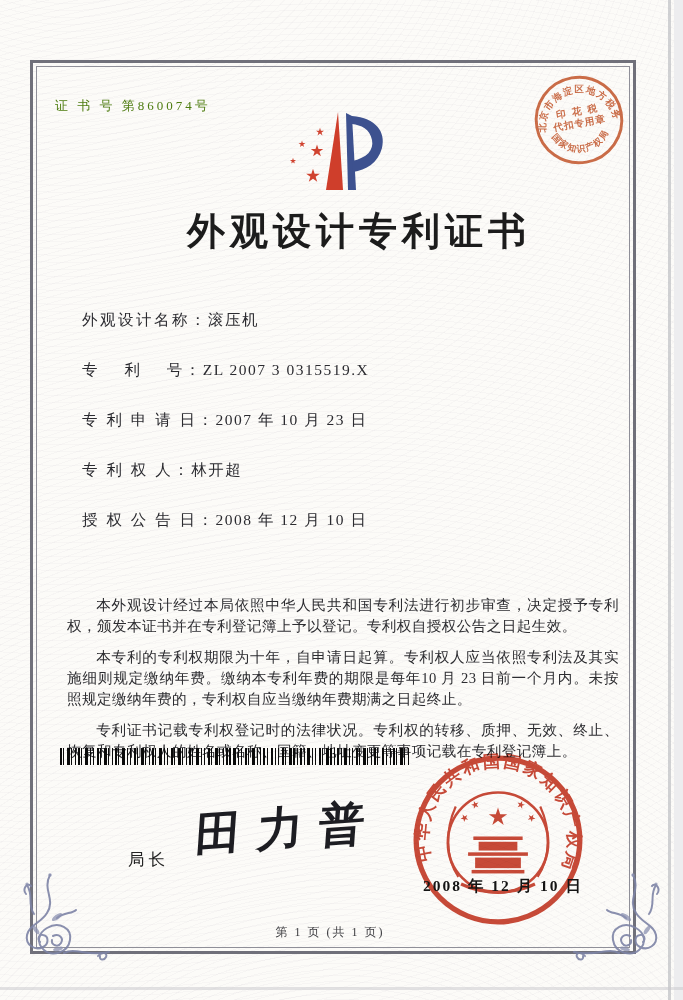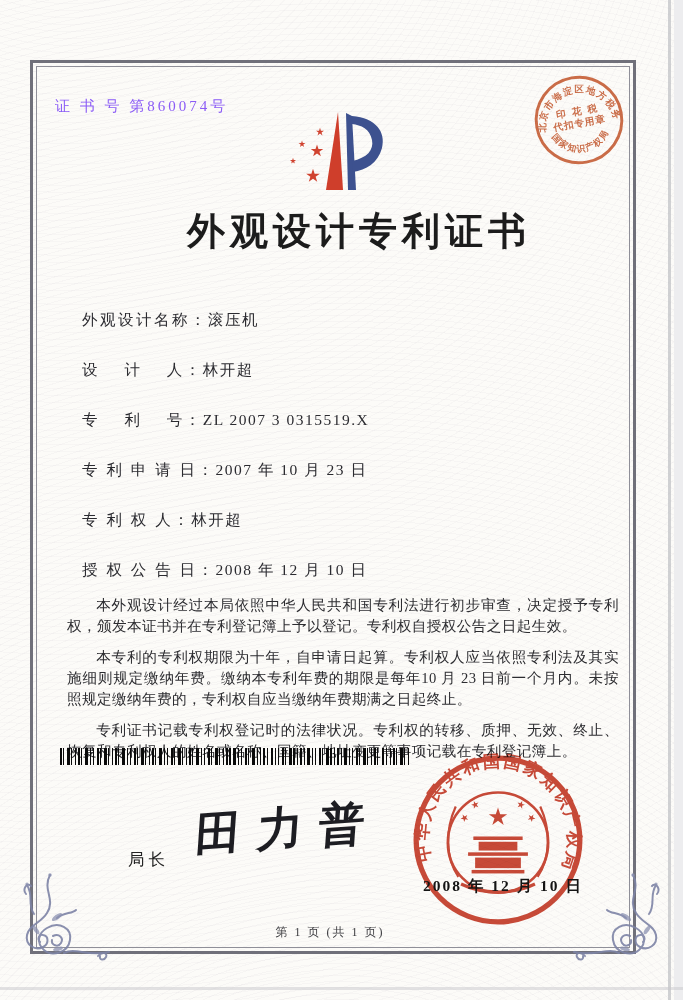--- a/index.html
+++ b/index.html
@@ -18,21 +18,21 @@
   }
   
   .scan-edge-right{position:absolute;top:0;left:668px;width:3px;height:100%;background:#b9babf;opacity:.65;}
   .scan-edge-right2{position:absolute;top:0;left:674px;width:9px;height:100%;background:#ededef;}
   .scan-edge-bottom{position:absolute;top:987px;left:0;width:683px;height:3px;background:#c7c8cc;opacity:.5;}
 
   
   .frame{position:absolute;left:30px;top:60px;width:600px;height:888px;border:3px solid #70707a;}
   .frame-inner{position:absolute;inset:3px;border:1px solid #8f8f98;}
 
-  .cert-no{position:absolute;left:55px;top:97px;font-size:15px;letter-spacing:3px;color:#8b5cf6;}
+  .cert-no{position:absolute;left:55px;top:97px;font-size:13px;letter-spacing:3px;color:#4d7c0f;}
 
   .logo{position:absolute;left:286px;top:103px;}
 
   .doc-title{
     position:absolute;left:30px;top:206px;width:600px;text-align:center;
     font-size:38px;font-weight:bold;letter-spacing:5px;color:#1c1c1c;margin-left:29px;
   }
 
   .fields{position:absolute;left:82px;top:309px;width:480px;display:flex;flex-direction:column;gap:28px;}
   .field-row{font-size:15.5px;line-height:22px;white-space:pre;color:#2b2b30;}
@@ -101,21 +101,20 @@
     <use href="#star-a" transform="translate(7,58) scale(3.2)"></use>
     <use href="#star-a" transform="translate(31,48) scale(6.6)"></use>
     <use href="#star-a" transform="translate(27,73) scale(7.2)"></use>
   </g>
 </svg>
 
 <div class="doc-title">外观设计专利证书</div>
 
 <div class="fields">
   <div class="field-row"><span class="field-label">外观设计名称：</span><span class="field-value">滚压机</span></div>
-  <div class="field-row"><span class="field-label">设　 计　 人：</span><span class="field-value">林开超</span></div>
   <div class="field-row"><span class="field-label">专　 利　 号：</span><span class="field-value">ZL 2007 3 0315519.X</span></div>
   <div class="field-row"><span class="field-label">专 利 申 请 日：</span><span class="field-value">2007 年 10 月 23 日</span></div>
   <div class="field-row"><span class="field-label">专 利 权 人：</span><span class="field-value">林开超</span></div>
   <div class="field-row"><span class="field-label">授 权 公 告 日：</span><span class="field-value">2008 年 12 月 10 日</span></div>
 </div>
 
 <div class="body-text">
   <p>本外观设计经过本局依照中华人民共和国专利法进行初步审查，决定授予专利权，颁发本证书并在专利登记簿上予以登记。专利权自授权公告之日起生效。</p>
   <p>本专利的专利权期限为十年，自申请日起算。专利权人应当依照专利法及其实施细则规定缴纳年费。缴纳本专利年费的期限是每年10 月 23 日前一个月内。未按照规定缴纳年费的，专利权自应当缴纳年费期满之日起终止。</p>
   <p>专利证书记载专利权登记时的法律状况。专利权的转移、质押、无效、终止、恢复和专利权人的姓名或名称、国籍、地址变更等事项记载在专利登记簿上。</p>

